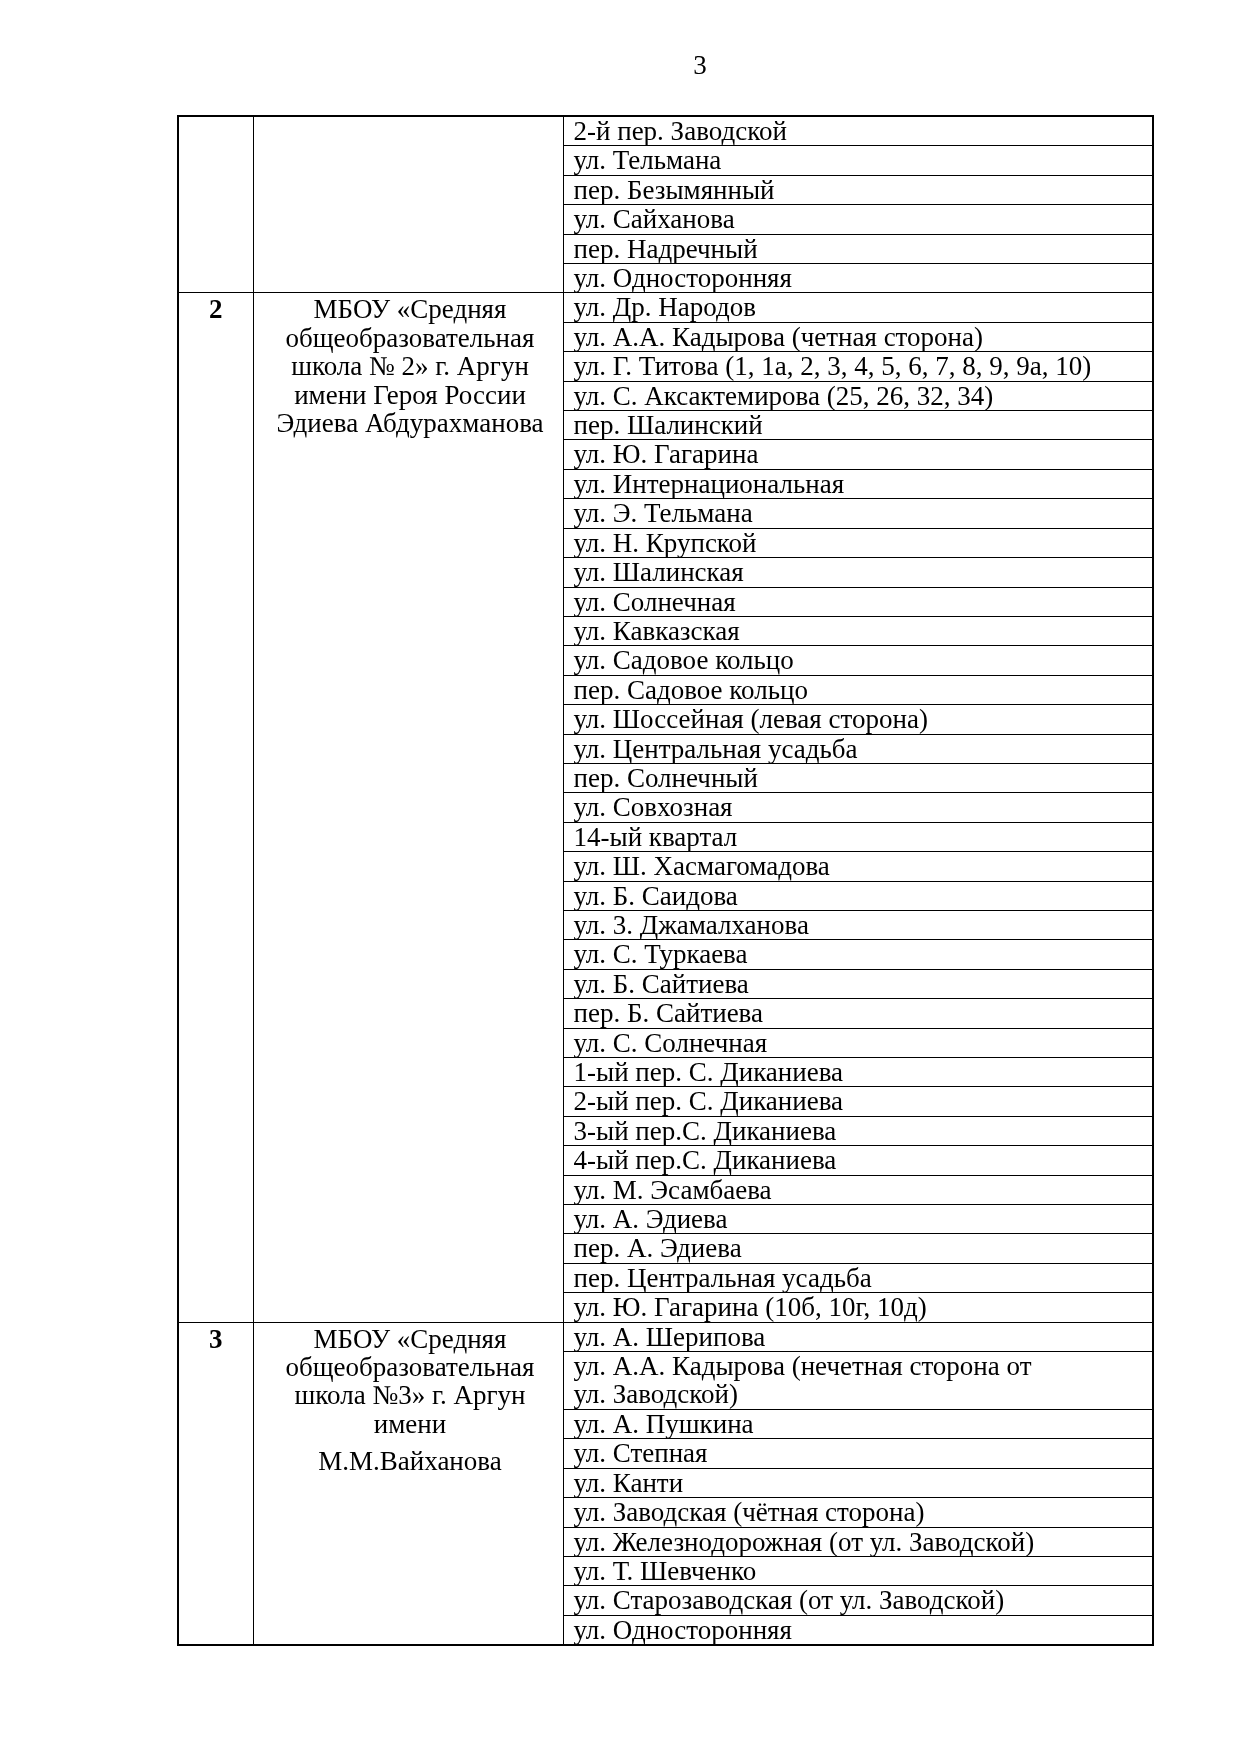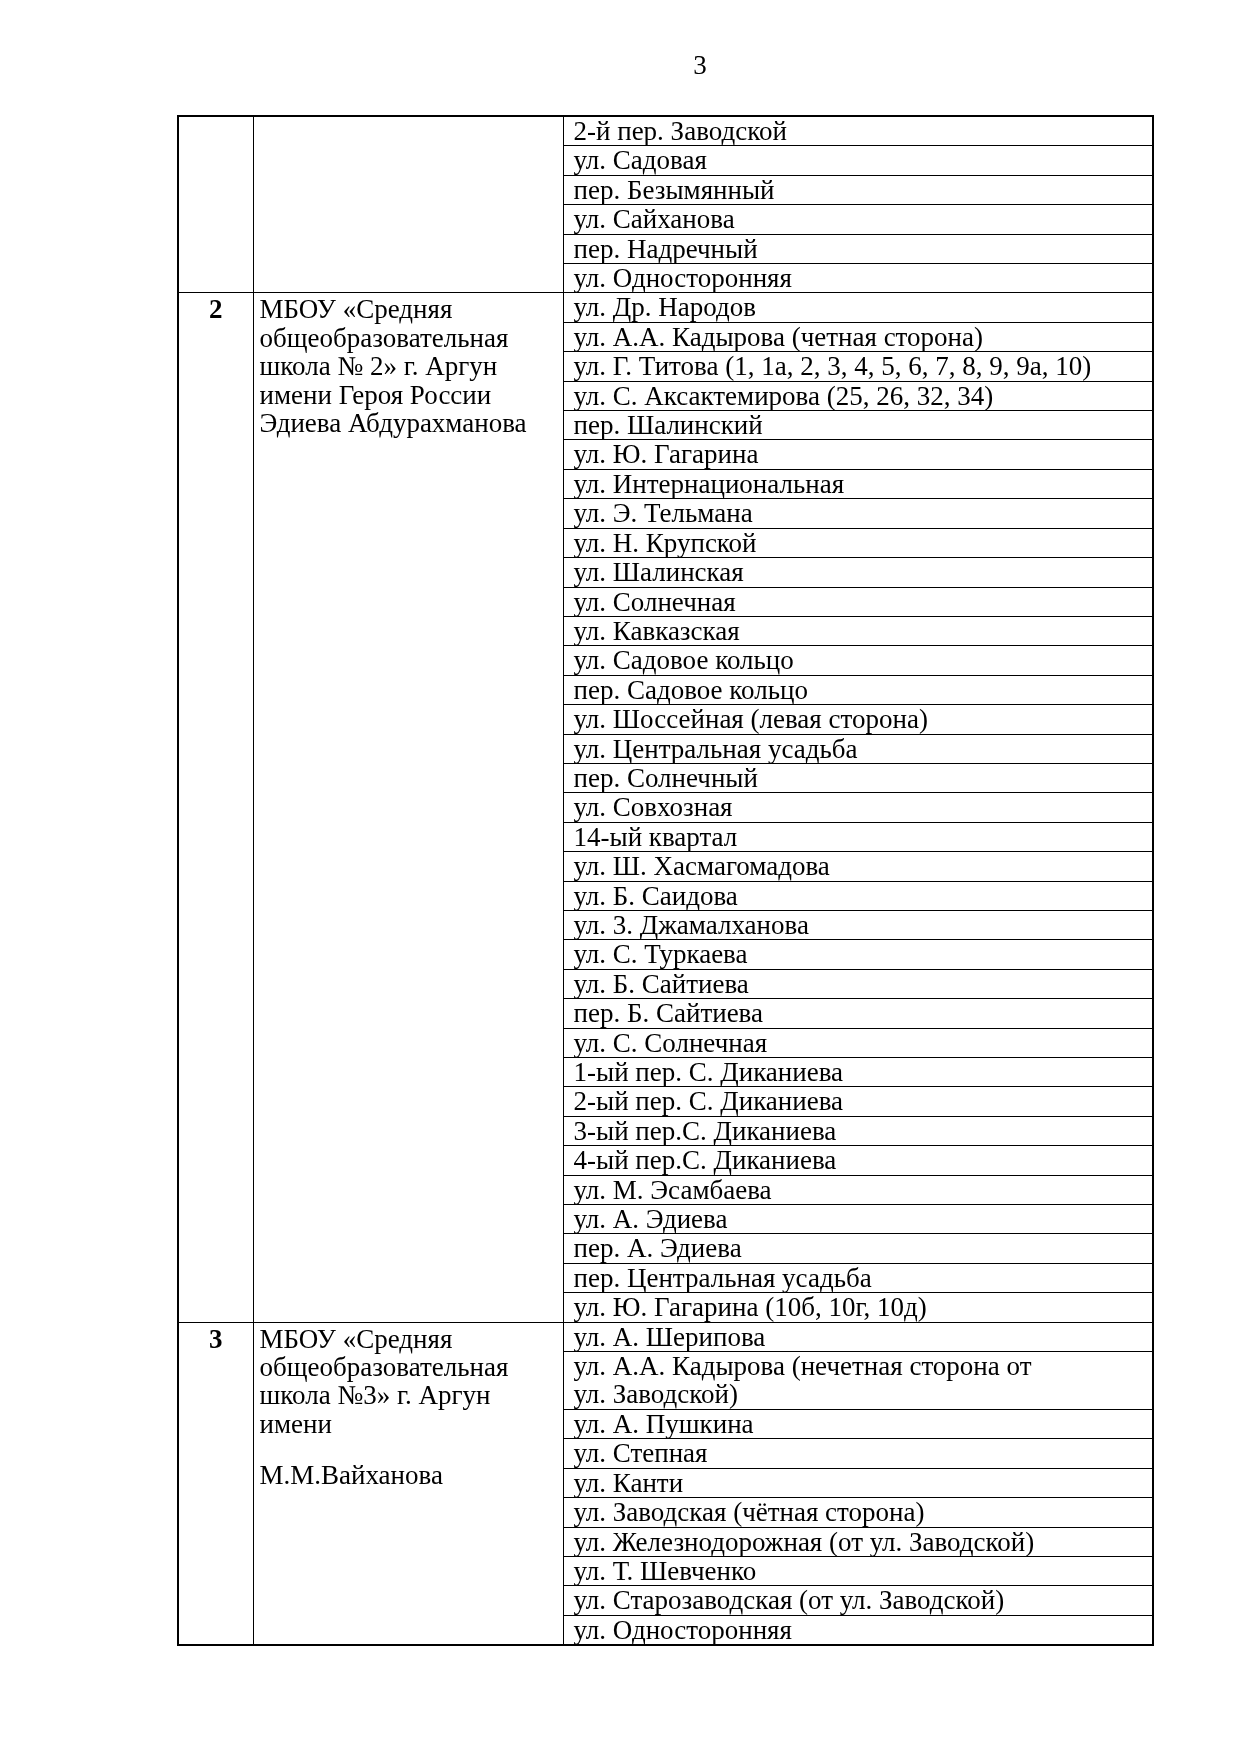--- a/index.html
+++ b/index.html
@@ -48,28 +48,28 @@
     white-space: pre-line;
     text-align: left;
   }
   td.num-cell {
     font-weight: bold;
     text-align: center;
     padding-top: 2px;
     line-height: 28.4px;
   }
   td.school-cell {
-    text-align: left;
+    text-align: center;
     padding: 2px 2px 0 6px;
   }
   .school-line {
     line-height: 28.4px;
   }
   .school-par + .school-par {
-    margin-top: 23px;
+    margin-top: 9px;
   }
 </style>
 </head>
 <body>
 
 <div class="page">
   <div class="page-number">3</div>
 
   <table class="districts">
     <colgroup>
@@ -77,21 +77,21 @@
       <col style="width:310px">
       <col style="width:590px">
     </colgroup>
     <tbody id="table-body">
         <tr>
           <td class="num-cell" rowspan="6"></td>
           <td class="school-cell" rowspan="6"></td>
           <td class="street-cell">2-й пер. Заводской</td>
         </tr>
         <tr>
-          <td class="street-cell">ул. Садовая</td>
+          <td class="street-cell">ул. Тельмана</td>
         </tr>
         <tr>
           <td class="street-cell">пер. Безымянный</td>
         </tr>
         <tr>
           <td class="street-cell">ул. Сайханова</td>
         </tr>
         <tr>
           <td class="street-cell">пер. Надречный</td>
         </tr>

